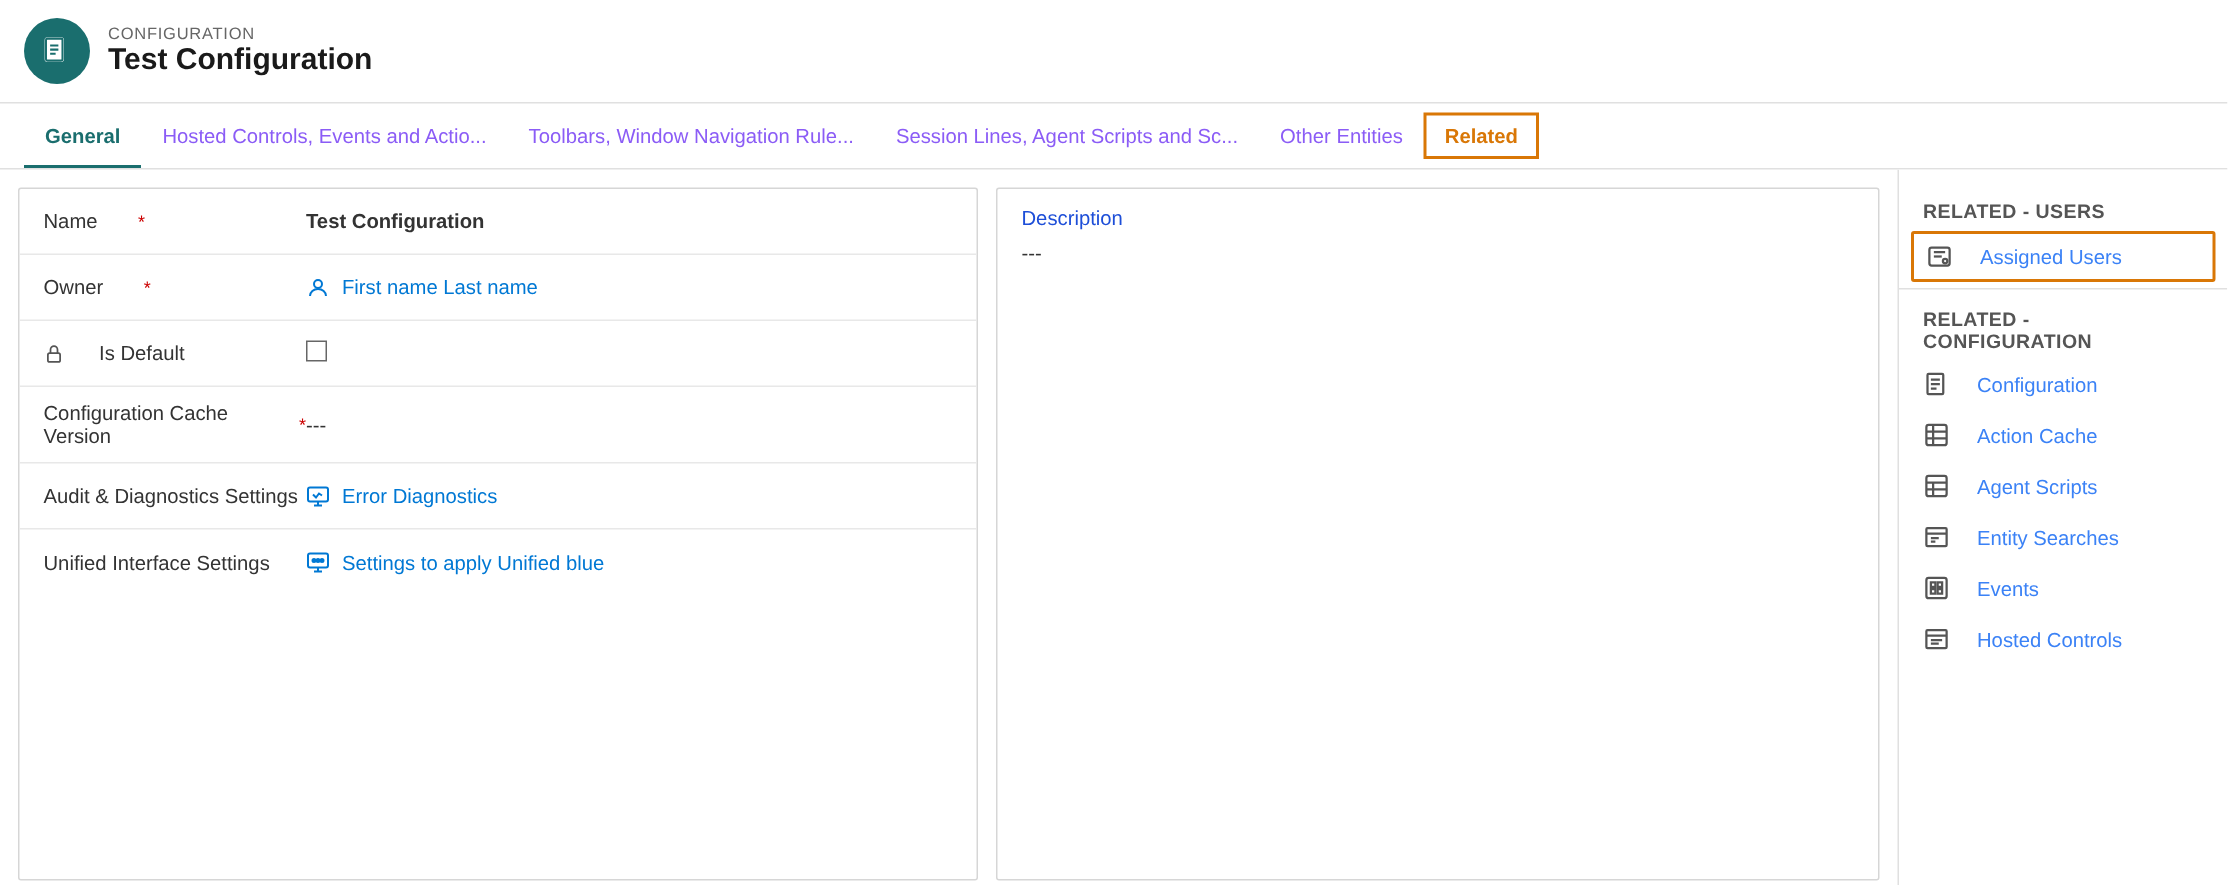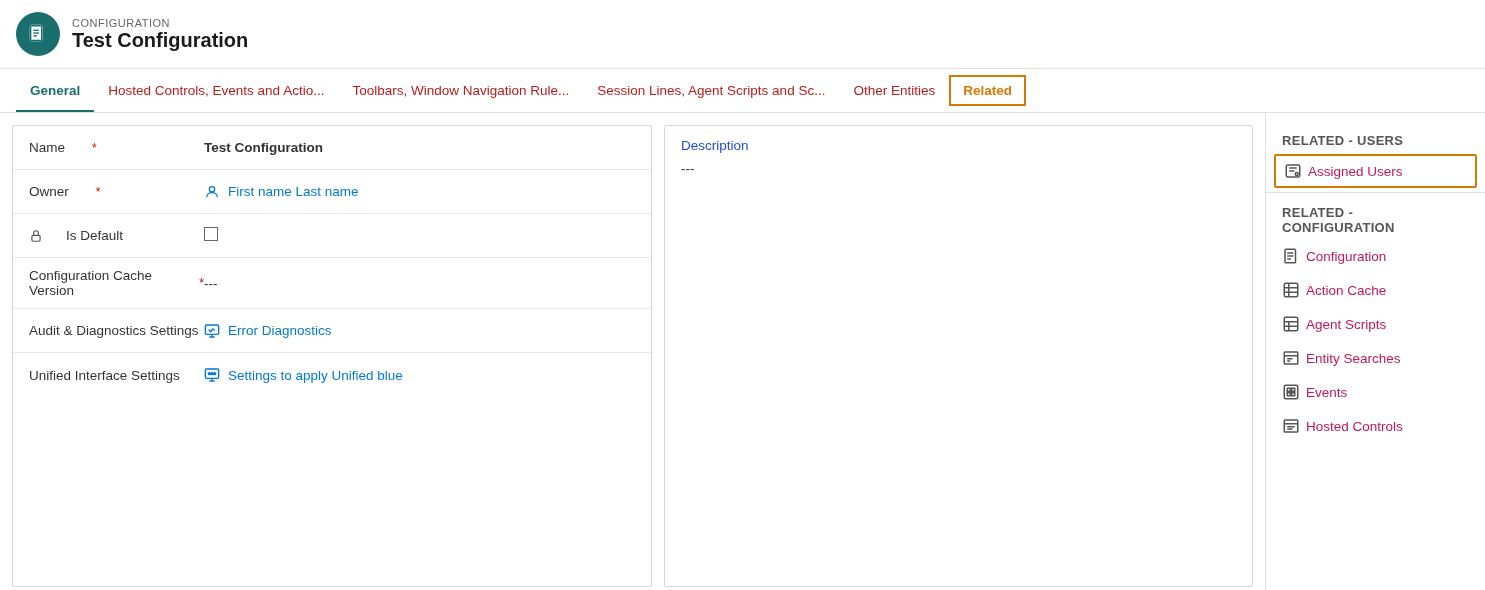--- a/index.html
+++ b/index.html
@@ -29,21 +29,21 @@
       align-items: flex-start;
       border-bottom: 1px solid #e0e0e0;
       padding: 0 16px;
       height: 44px;
     }
     .tab {
       padding: 10px 14px;
       cursor: pointer;
       white-space: nowrap;
       font-size: 13.5px;
-      color: #b91c1c;
+      color: #8b5cf6;
       border: none; background: none;
       position: relative;
       height: 100%;
       display: flex; align-items: center;
     }
     .tab.active {
       color: #1a6e6e;
       font-weight: 600;
     }
     .tab.active::after {
@@ -129,25 +129,25 @@
       font-size: 13px;
       font-weight: 600;
       color: #555;
       padding: 8px 16px 4px;
       text-transform: uppercase;
       letter-spacing: 0.3px;
     }
     .related-item {
       display: flex;
       align-items: center;
-      gap: 6px;
+      gap: 18px;
       padding: 8px 16px;
       cursor: pointer;
       font-size: 13.5px;
-      color: #be185d;
+      color: #3b82f6;
     }
     .related-item.highlighted {
       border: 2px solid #d97706;
       margin: 2px 8px;
       padding: 6px 8px;
       border-radius: 2px;
     }
     .related-item-icon { width: 18px; height: 18px; color: #555; flex-shrink: 0; }
     .related-divider { height: 1px; background: #e0e0e0; margin: 4px 0; }
   </style>

